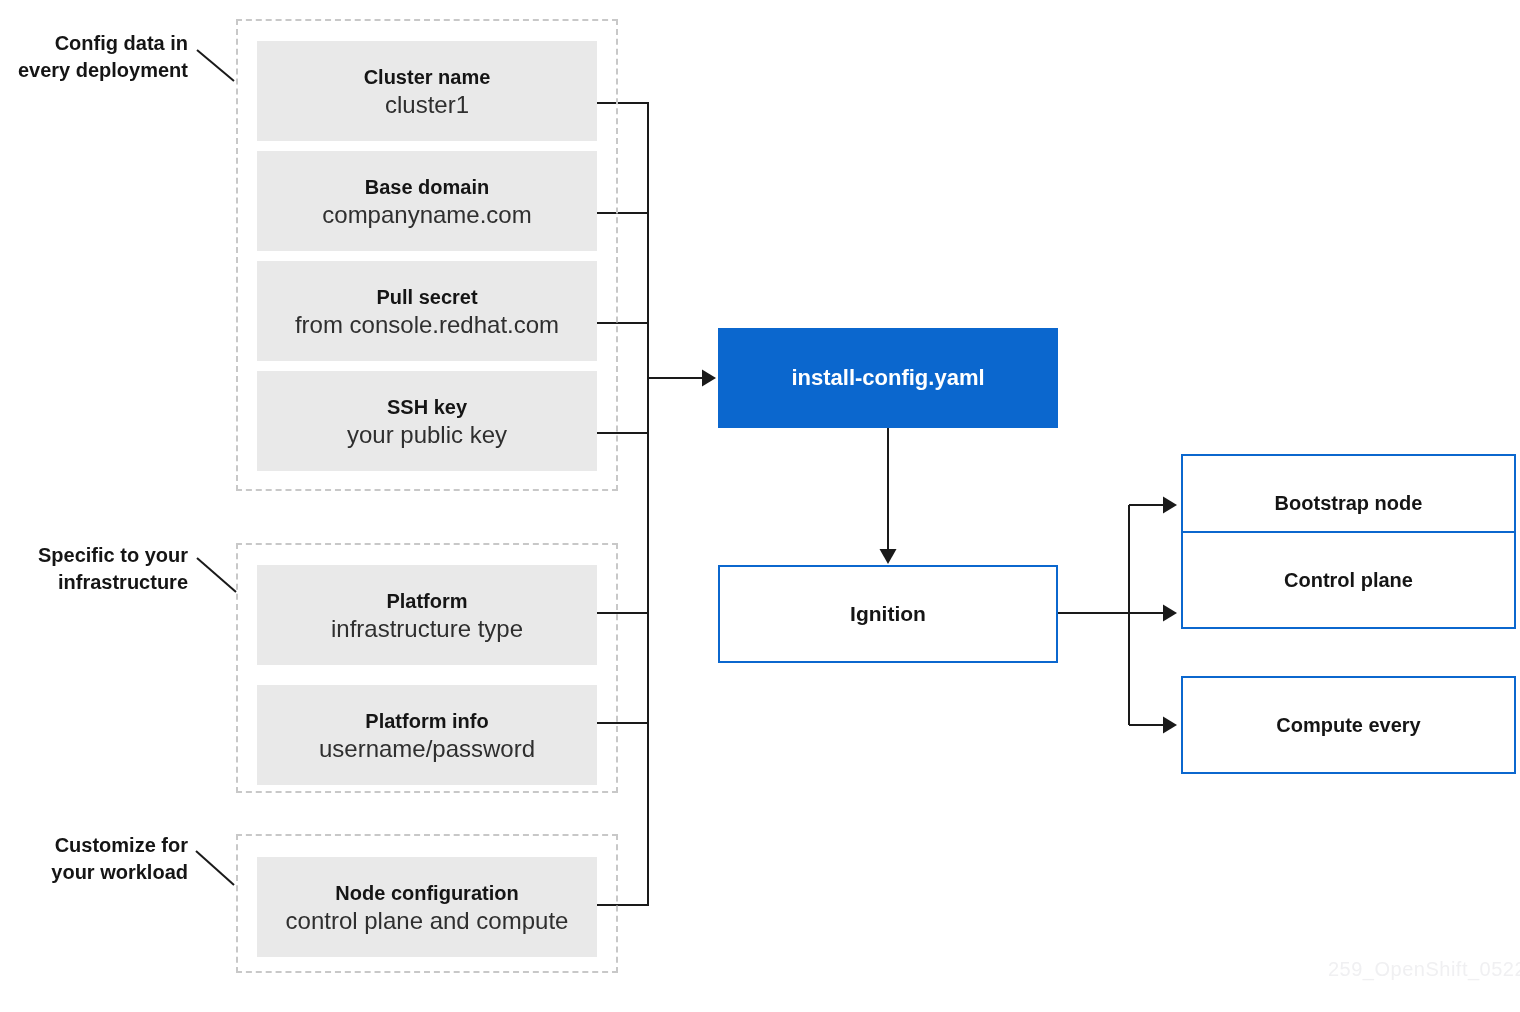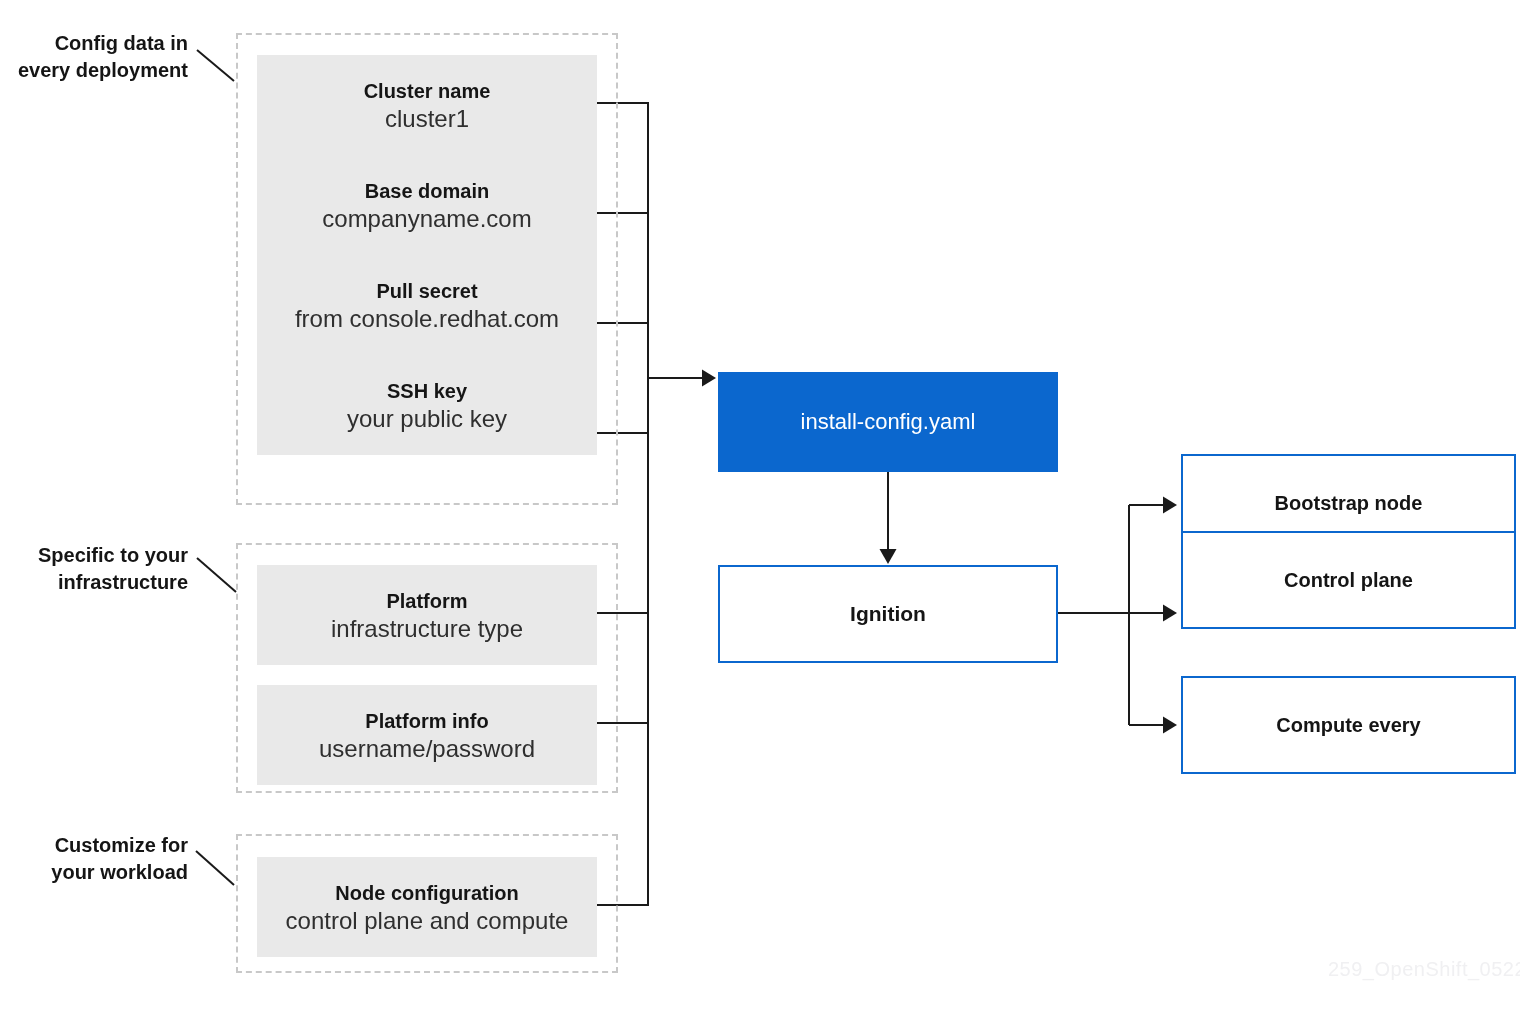--- a/index.html
+++ b/index.html
@@ -36,21 +36,21 @@
   
   .group {
     position: absolute;
     left: 236px;
     width: 382px;
     border: 2px dashed var(--dash-border);
     display: flex;
     flex-direction: column;
     align-items: center;
   }
-  .g1 { top: 33px;  height: 472px; padding-top: 20px; }
+  .g1 { top: 19px;  height: 472px; padding-top: 20px; gap: 10px; }
   .g2 { top: 543px; height: 250px; padding-top: 20px; gap: 20px; }
   .g3 { top: 834px; height: 139px; padding-top: 21px; }
 
   .gbox {
     width: 340px;
     height: 100px;
     background: var(--box-gray);
     display: flex;
     flex-direction: column;
     justify-content: center;
@@ -93,22 +93,21 @@
     align-items: center;
     justify-content: center;
     text-align: center;
   }
   .install-config {
     left: 718px; top: 328px;
     width: 340px; height: 100px;
     background: var(--accent-blue);
     color: #ffffff;
     font-size: 22px;
-    font-weight: 400;
-    margin-top: 44px;
+    font-weight: 700;
   }
   .ignition {
     left: 718px; top: 565px;
     width: 340px; height: 98px;
     background: #ffffff;
     border: 2px solid var(--accent-blue);
     font-size: 21px;
     font-weight: 600;
     color: var(--text-primary);
   }

